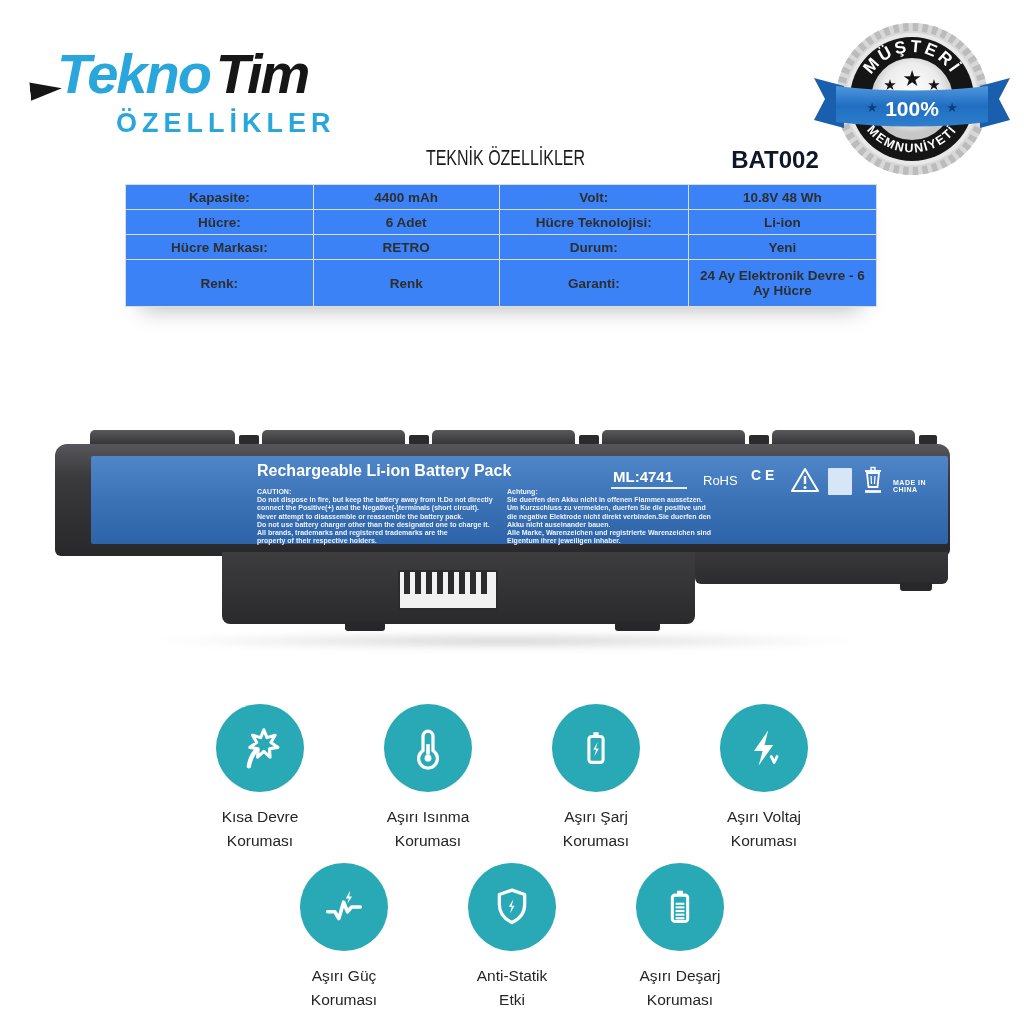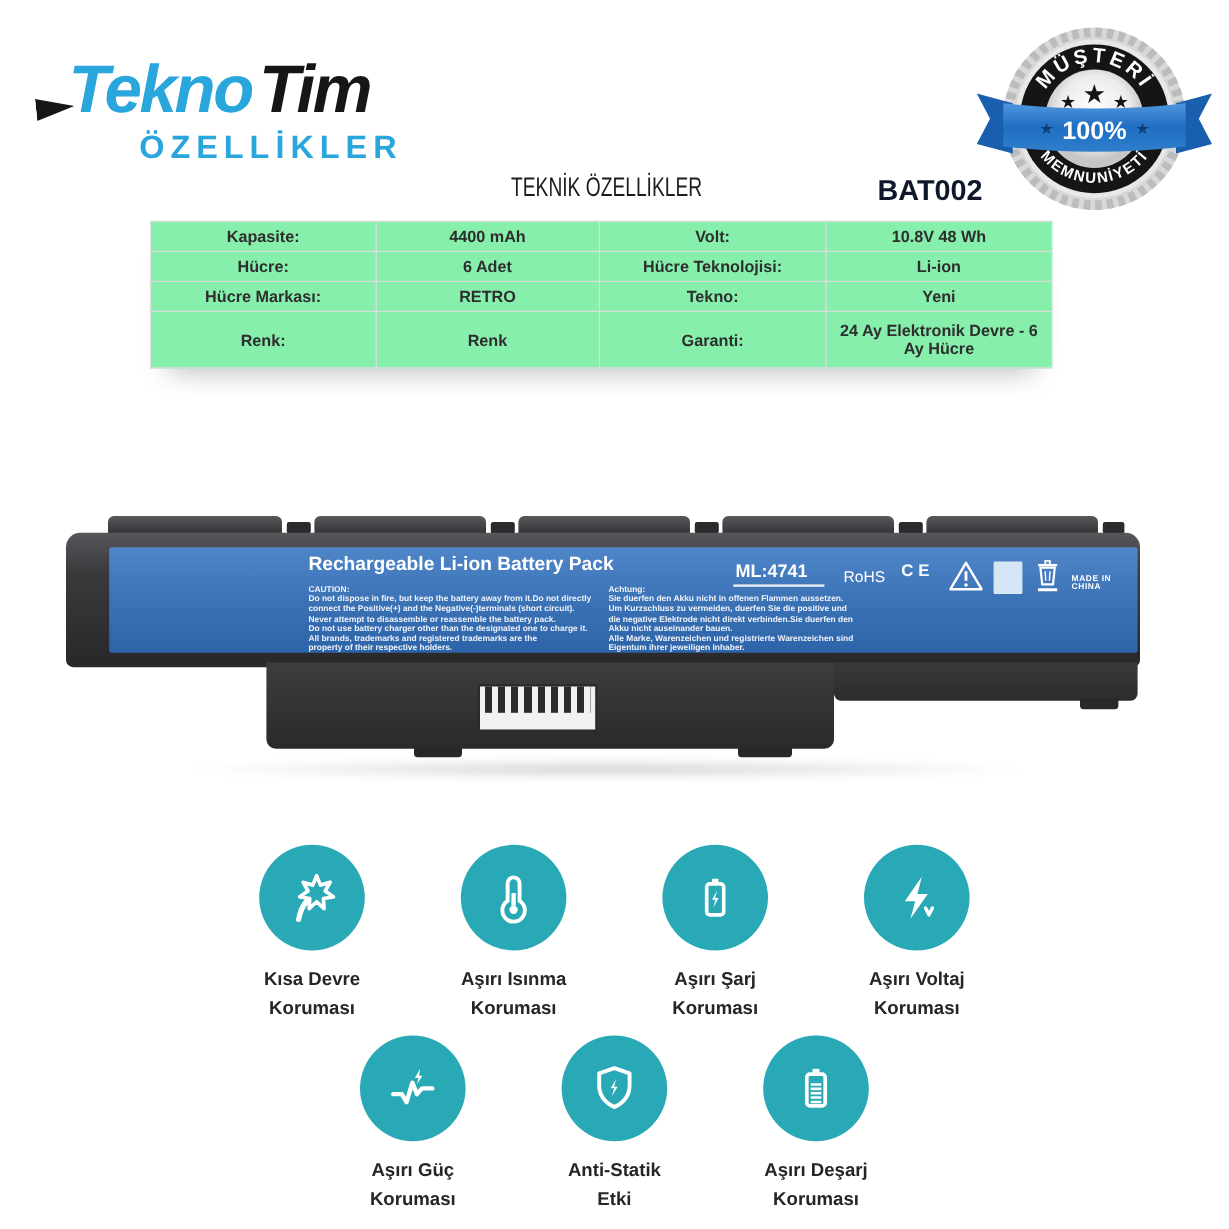--- a/index.html
+++ b/index.html
@@ -19,21 +19,21 @@
 
   
   .badge{left:812px;top:12px;width:200px;height:178px;}
 
   
   .sec-title{top:146px;left:350px;width:310px;text-align:center;font-size:20px;font-weight:normal;color:#1c1c1c;}
   .sec-title span{display:inline-block;transform:scale(0.8,1.12);}
   .sec-code{top:146px;left:700px;width:150px;text-align:center;font-size:24px;font-weight:bold;color:#0f172a;}
 
   
-  .spec-table{left:125px;top:184px;width:752px;border-collapse:collapse;background:#86efac;
+  .spec-table{left:125px;top:184px;width:752px;border-collapse:collapse;background:#3b82f6;
               box-shadow:0 18px 22px -16px rgba(0,0,0,.28);}
   .spec-table td{border:1px solid #dcdcdc;width:188px;height:24px;text-align:center;vertical-align:middle;
                  font-size:13.5px;font-weight:bold;color:#2e2e2e;padding:0 6px;}
   .spec-table tr.tall td{height:46px;text-align:center;}
 
   
   .battery{left:55px;top:424px;width:895px;height:250px;}
   .cap{position:absolute;top:6px;height:22px;border-radius:5px 5px 0 0;
        background:linear-gradient(#59595d,#3a3a3d 55%,#2e2e30);}
   .tab{position:absolute;top:11px;height:10px;background:#2b2b2d;border-radius:2px;}
@@ -65,21 +65,21 @@
   .bat-shadow{position:absolute;left:90px;width:720px;top:208px;height:18px;
               background:radial-gradient(ellipse at center,rgba(0,0,0,.17),rgba(0,0,0,0) 70%);
               filter:blur(3px);}
 
   
   .features{top:704px;left:0;width:1024px;}
   .feat-row{display:flex;justify-content:center;margin-bottom:10px;}
   .feat{width:168px;text-align:center;}
   .feat-circle{width:88px;height:88px;border-radius:50%;background:#29a8b5;margin:0 auto;
                display:flex;align-items:center;justify-content:center;}
-  .feat-label{margin-top:13px;font-size:15.5px;font-weight:bold;color:#262626;line-height:1.55;}
+  .feat-label{margin-top:13px;font-size:15.5px;font-weight:normal;color:#262626;line-height:1.55;}
 
   svg text{font-family:"Liberation Sans", sans-serif;}
 </style>
 </head>
 <body>
 
 <div class="abs logo">
   <div class="logo-row">
     <span class="logo-arrow"></span>
     <span class="logo-word logo-primary">Tekno</span>
@@ -140,21 +140,21 @@
     </tr>
     <tr>
       <td>Hücre:</td>
       <td>6 Adet</td>
       <td>Hücre Teknolojisi:</td>
       <td>Li-ion</td>
     </tr>
     <tr>
       <td>Hücre Markası:</td>
       <td>RETRO</td>
-      <td>Tekno:</td>
+      <td>Durum:</td>
       <td>Yeni</td>
     </tr>
     <tr class="tall">
       <td>Renk:</td>
       <td>Renk</td>
       <td>Garanti:</td>
       <td>24 Ay Elektronik Devre - 6 Ay Hücre</td>
     </tr>
   </tbody>
 </table>

